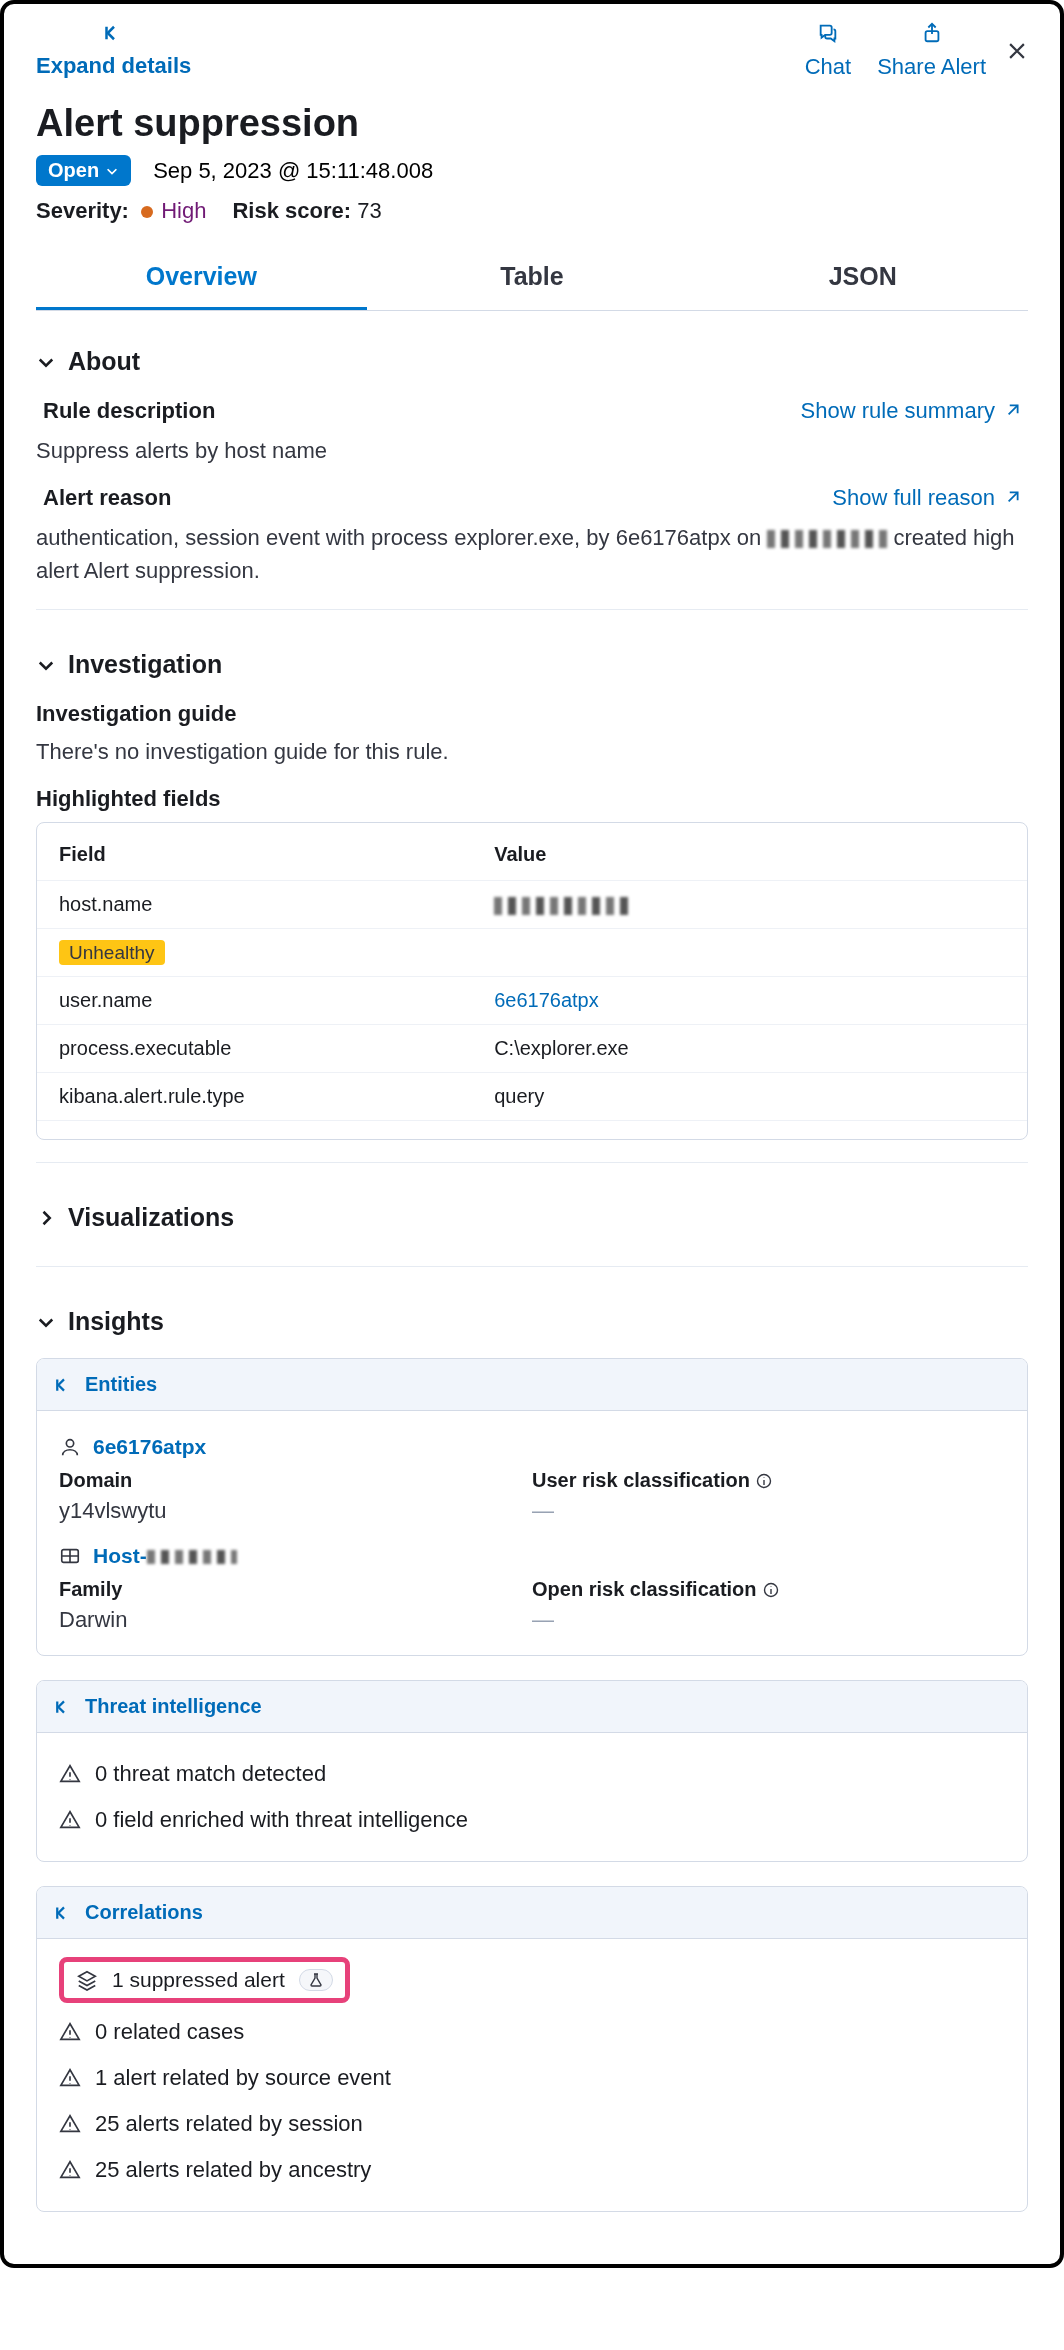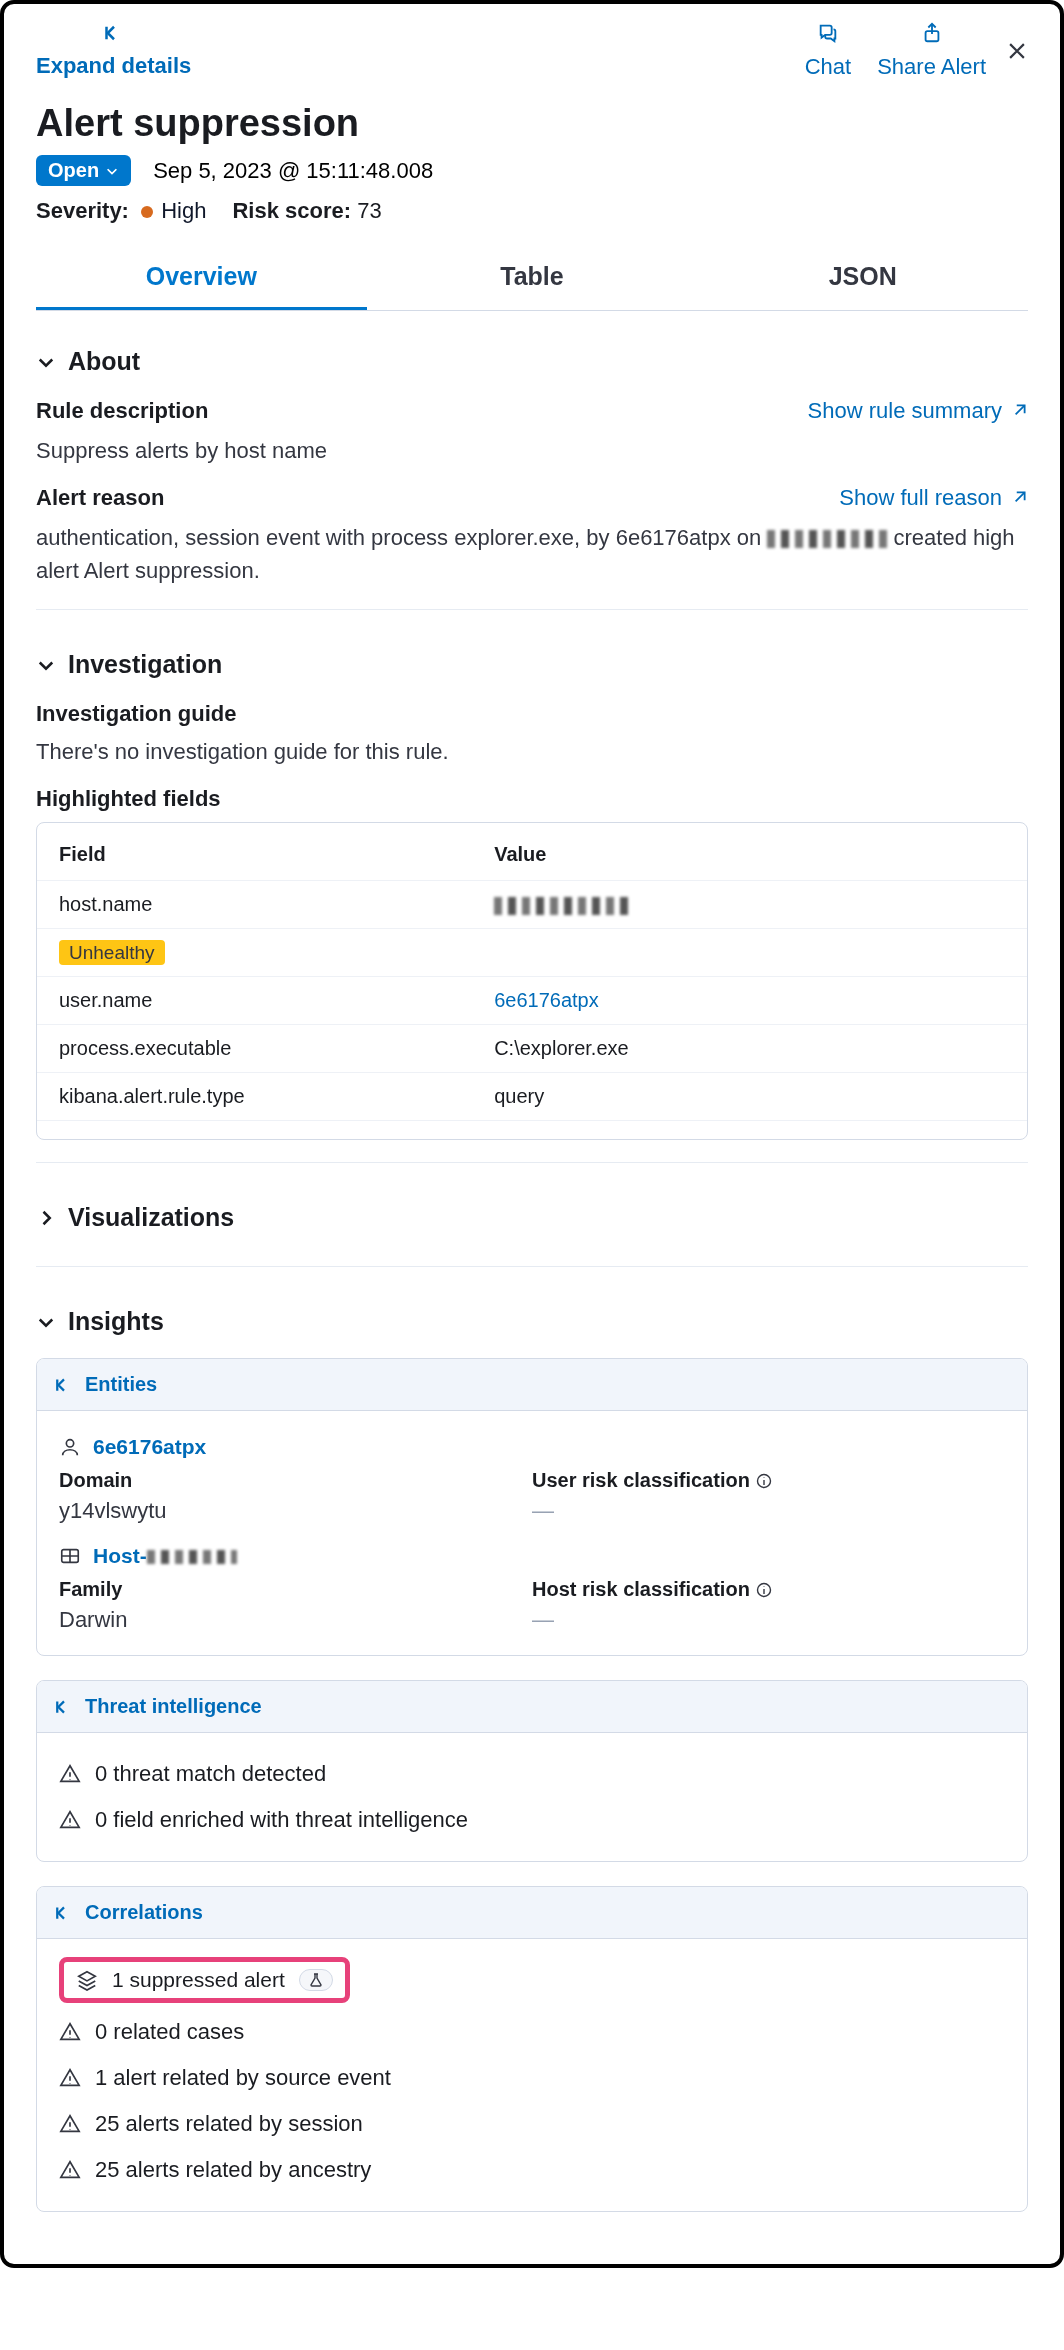--- a/index.html
+++ b/index.html
@@ -49,21 +49,21 @@
   font-size: 20px;
   font-weight: 600;
   display: inline-flex;
   gap: 6px;
   cursor: pointer;
 }
 .timestamp { font-size: 22px; color: #000000; }
 .meta-row { display: flex; align-items: center; gap: 26px; font-size: 22px; margin-bottom: 22px; }
 .meta-row .lbl { font-weight: 700; }
 .sev-dot { display: inline-block; width: 12px; height: 12px; border-radius: 50%; background: #d76a1f; margin: 0 2px 0 6px; vertical-align: middle; }
-.sev-val { color: #0f172a; font-weight: 500; }
+.sev-val { color: #701a75; font-weight: 500; }
 
 .tabs {
   display: flex;
   border-bottom: 1px solid #d3dae6;
   margin-bottom: 18px;
 }
 .tab {
   flex: 1;
   text-align: center;
   padding: 16px 0;
@@ -81,21 +81,21 @@
   display: flex;
   align-items: center;
   gap: 12px;
   font-size: 25px;
   font-weight: 700;
   padding: 18px 0 12px 0;
   cursor: pointer;
 }
 hr.sep { border: none; border-top: 1px solid #e6ebf2; margin: 22px 0; }
 
-.row-head { display: flex; justify-content: space-between; align-items: center; margin: 10px 0; }
+.row-head { display: flex; justify-content: space-between; align-items: center; margin: 10px 7px; }
 .sub-head { font-size: 22px; font-weight: 700; }
 .link-action { color: #006bb8; font-size: 22px; display: flex; align-items: center; gap: 8px; cursor: pointer; }
 .body-text { font-size: 22px; color: #343741; line-height: 1.5; margin: 8px 0 18px 0; }
 
 .redact {
   display: inline-block;
   width: 120px; height: 18px;
   vertical-align: middle;
   background: repeating-linear-gradient(90deg, #777 0 8px, #fff 8px 14px, #555 14px 22px, #fff 22px 28px);
   filter: blur(1.5px);
@@ -383,21 +383,21 @@
           <span>Host-</span><span class="redact" style="width:90px;height:14px"></span>
         </span>
       </div>
       <div class="two-col" style="margin-bottom:4px">
         <div>
           <div class="kv-lbl">Family</div>
           <div class="kv-val">Darwin</div>
         </div>
         <div>
           <div class="kv-lbl">
-            <span>Host risk classification</span>
+            <span>Open risk classification</span>
             <span class="icon">
               <svg width="16" height="16" viewBox="0 0 16 16" fill="none" stroke="#343741" stroke-width="1.4">
                   <circle cx="8" cy="8" r="6.5"></circle>
                   <path d="M8 7v5M8 4.5v.5"></path>
                 </svg>
             </span>
           </div>
           <div class="kv-val dash">—</div>
         </div>
       </div>

